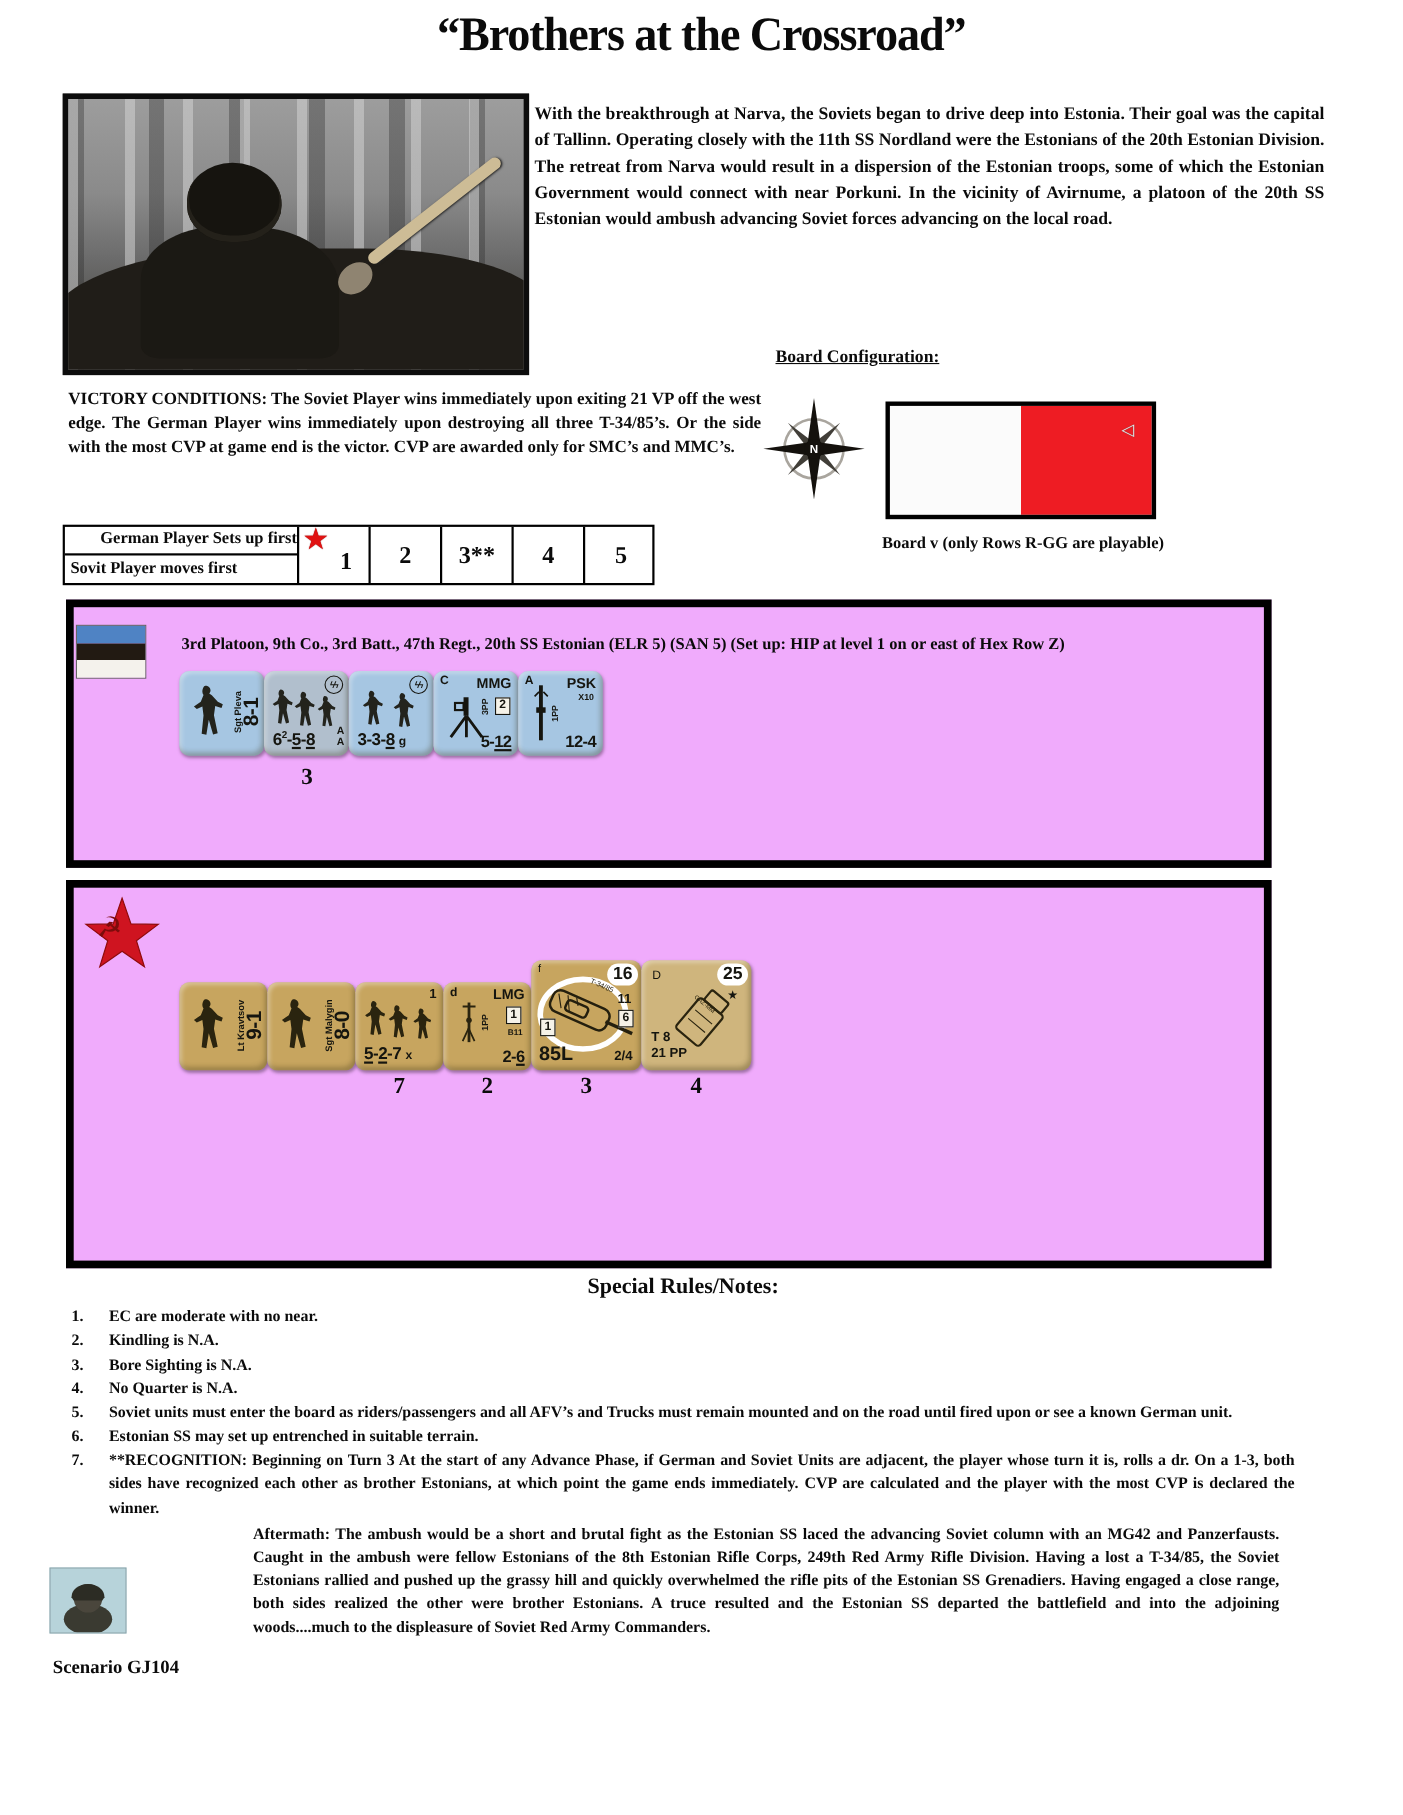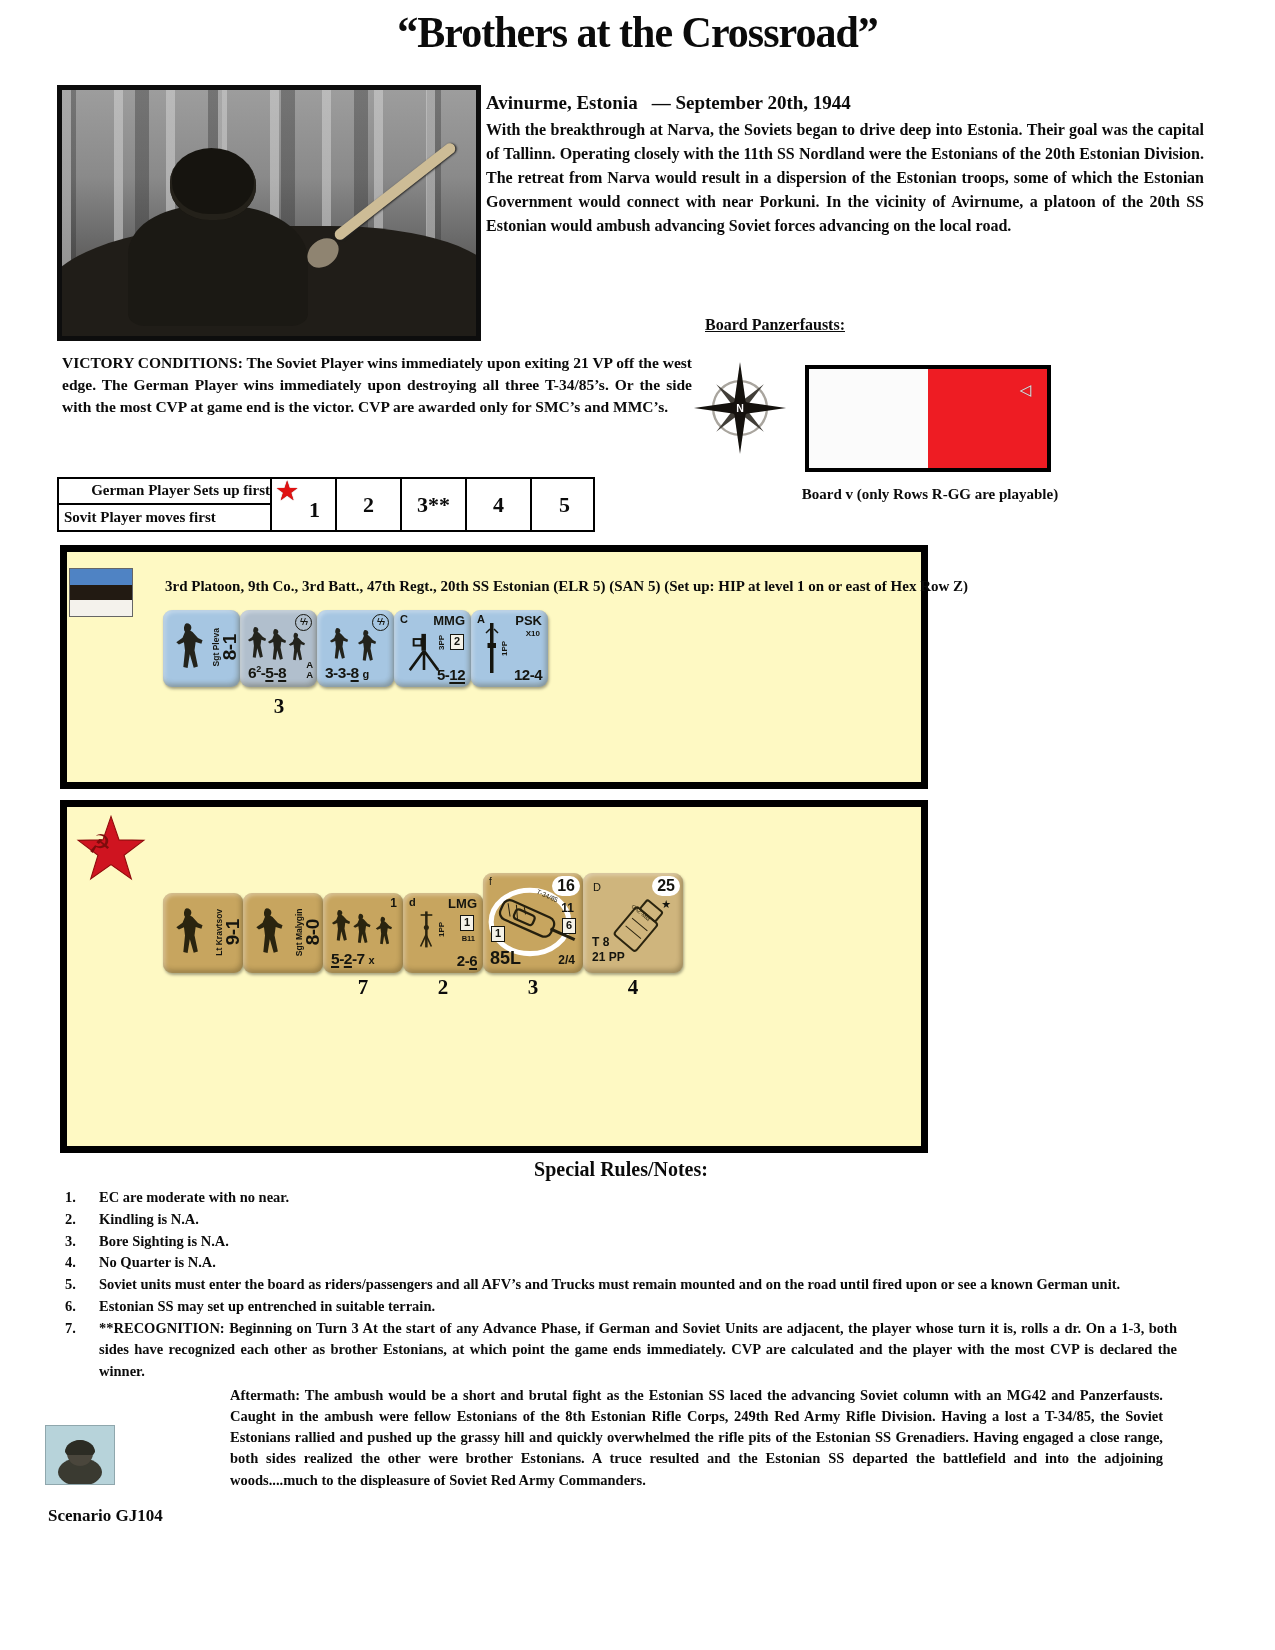--- a/index.html
+++ b/index.html
@@ -64,21 +64,21 @@
            font-size:15px;font-weight:bold;padding:4px 0 0 5px;box-sizing:border-box;}
   .tt-cell{position:absolute;top:0;height:100%;width:65px;border-right:2px solid #000;
            box-sizing:border-box;font-size:22px;font-weight:bold;
            display:flex;align-items:center;justify-content:center;}
   .tt-cell:last-child{border-right:none;}
   .tt-star{position:absolute;left:3px;top:-4px;font-size:27px;color:#e01212;
            font-family:"DejaVu Sans",sans-serif;text-shadow:0 0 1px #7a0000;}
   .tt-one{padding:10px 0 0 22px;}
 
   
-  .obbox{position:absolute;left:60px;width:868px;border:7px solid #000;box-sizing:border-box;background:#fef9c3;padding-left:16px;}
+  .obbox{position:absolute;left:60px;width:1096px;border:7px solid #000;box-sizing:border-box;background:#f0abfc;padding-left:16px;}
   .gbox{top:545px;height:244px;}
   .sbox{top:800px;height:353px;}
   .ob-header{position:absolute;left:98px;font-size:15px;font-weight:bold;width:975px;}
   .flag{position:absolute;left:2px;top:16px;width:62px;height:47px;border:1px solid #666;}
   .flag div{height:33.3%;}
   .f-blue{background:#4f83c4;}
   .f-black{background:#221a12;}
   .f-white{background:#f4f2ec;}
   .sov-star{position:absolute;left:8px;top:8px;width:72px;height:72px;}
   .sov-emblem{position:absolute;left:21px;top:22px;font-size:26px;color:#7d0c0c;
@@ -147,27 +147,26 @@
     <div class="ph-stripes"></div>
     <div class="ph-litter"></div>
     <div class="ph-mound"></div>
     <div class="ph-body"></div>
     <div class="ph-head"></div>
     <div class="ph-stickhead"></div>
     <div class="ph-stick"></div>
   </div>
 
   <div class="intro">
-    <p class="intro-head"><span>Avinurme, Estonia</span><span class="intro-date">— September 20th, 1944</span></p>
     <p class="intro-body">With the breakthrough at Narva, the Soviets began to drive deep into Estonia. Their goal was the capital of Tallinn. Operating closely with the 11th SS Nordland were the Estonians of the 20th Estonian Division. The retreat from Narva would result in a dispersion of the Estonian troops, some of which the Estonian Government would connect with near Porkuni. In the vicinity of Avirnume, a platoon of the 20th SS Estonian would ambush advancing Soviet forces advancing on the local road.</p>
   </div>
 
   <div class="victory"><span>VICTORY CONDITIONS:</span><span> The Soviet Player wins immediately upon exiting 21 VP off the west edge. The German Player wins immediately upon destroying all three T-34/85’s. Or the side with the most CVP at game end is the victor. CVP are awarded only for SMC’s and MMC’s.</span></div>
 
-  <div class="bc-head">Board Panzerfausts:</div>
+  <div class="bc-head">Board Configuration:</div>
   <svg class="compass" viewBox="0 0 100 100">
     <circle cx="50" cy="50" r="28" fill="none" stroke="#a9a59e" stroke-width="2.5"></circle>
     <g transform="rotate(45 50 50)" fill="#413e38">
       <polygon points="50,15 54,46 50,50 46,46"></polygon>
       <polygon points="50,85 54,54 50,50 46,54"></polygon>
       <polygon points="15,50 46,46 50,50 46,54"></polygon>
       <polygon points="85,50 54,46 50,50 54,54"></polygon>
     </g>
     <g fill="#14110d">
       <polygon points="50,2 56,44 50,50 44,44"></polygon>

